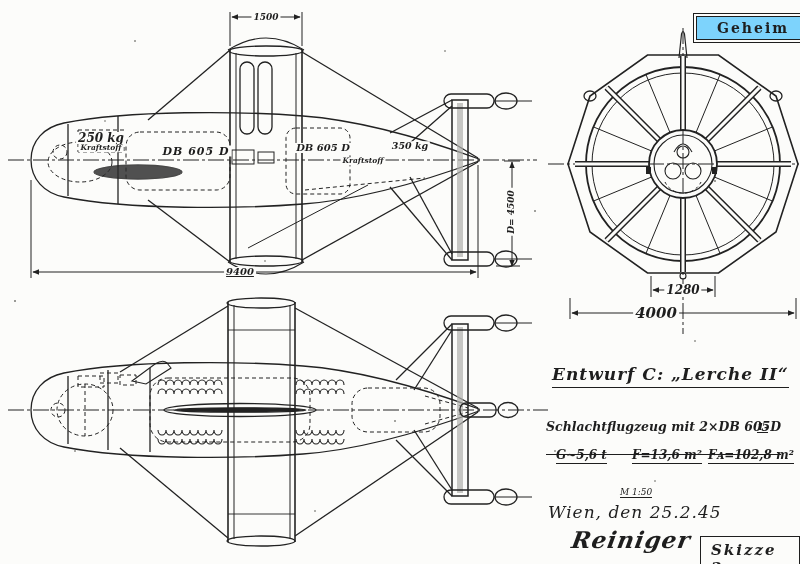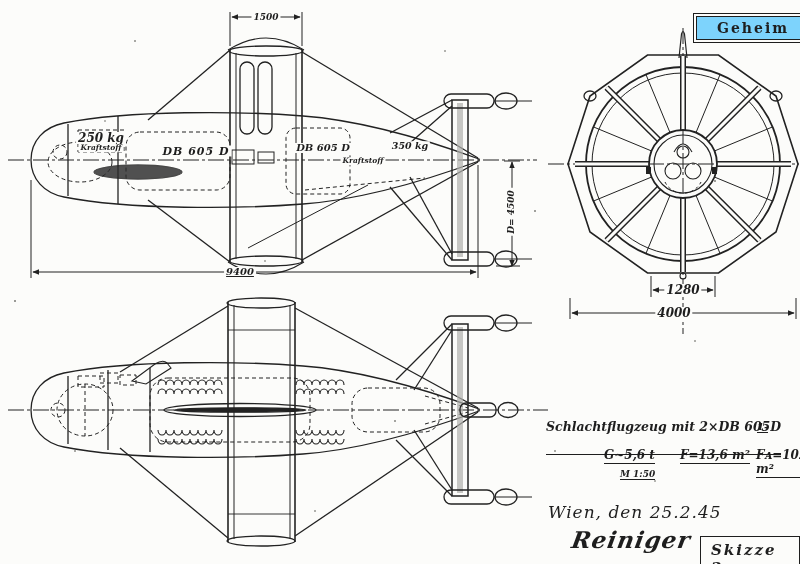--- a/index.html
+++ b/index.html
@@ -29,23 +29,23 @@
     font-weight:bold;letter-spacing:1px;border-bottom:1.6px solid #1e1e1e;
     padding-bottom:3px;
   }
   .titleblock-sub{
     position:absolute;left:546px;top:419px;font-size:12.5px;font-style:italic;
     font-weight:bold;border-bottom:1.3px solid #1e1e1e;padding-bottom:20px;
   }
   .footnote{position:absolute;left:757px;top:421px;font-size:10px;font-style:italic;
     font-weight:bold;border-bottom:1.2px solid #1e1e1e;}
   .spec{position:absolute;top:448px;font-size:12px;font-style:italic;font-weight:bold;
-    border-bottom:1.3px solid #1e1e1e;padding-bottom:1px;margin-left:48px;}
-  .scale{position:absolute;left:620px;top:469px;font-size:9px;font-style:italic;
-    font-weight:bold;border-bottom:1.1px solid #1e1e1e;}
+    border-bottom:1.3px solid #1e1e1e;padding-bottom:1px;}
+  .scale{position:absolute;left:620px;top:487px;font-size:9px;font-style:italic;
+    font-weight:normal;border-bottom:1.1px solid #1e1e1e;}
   .placedate{position:absolute;left:548px;top:502px;font-size:17px;font-style:italic;
     letter-spacing:1px;}
   .signature{position:absolute;left:572px;top:526px;font-size:23px;font-style:italic;
     font-weight:bold;transform:skewX(-10deg);letter-spacing:1px;}
   .noise{position:absolute;left:14px;top:300px;width:2px;height:2px;background:#9a9a96;
     box-shadow: 120px -260px 0 #a8a8a4, 300px 210px 0 #b0b0ac, 520px -90px 0 #a0a09c,
       640px 180px 0 #b4b4b0, 60px 150px 0 #aaaaa6, 430px -250px 0 #b2b2ae,
       700px -120px 0 #9e9e9a, 250px -40px 0 #b6b6b2, 540px 150px 0 #ababa7,
       90px -180px 0 #b8b8b4, 380px 120px 0 #a4a4a0, 680px 40px 0 #b0b0ac;}
 </style>
@@ -268,24 +268,25 @@
   <div class="lbl" style="left:266px;top:17px;font-size:9px;">1500</div>
   <div class="lbl" style="left:101px;top:138px;font-size:12px;text-align:right;">250 kg</div>
   <div class="lbl" style="left:101px;top:148px;font-size:7.5px;">Kraftstoff</div>
   <div class="lbl" style="left:196px;top:151px;font-size:11px;letter-spacing:1px;">DB 605 D</div>
   <div class="lbl" style="left:323px;top:148px;font-size:10px;">DB 605 D</div>
   <div class="lbl" style="left:362px;top:146px;font-size:9.5px;margin-left:48px;">350 kg</div>
   <div class="lbl" style="left:363px;top:161px;font-size:7.5px;">Kraftstoff</div>
   <div class="lbl rot" style="left:511px;top:212px;font-size:9px;">D= 4500</div>
   <div class="lbl" style="left:240px;top:272px;font-size:10px;text-decoration:underline;">9400</div>
   <div class="lbl" style="left:683px;top:290px;font-size:12px;">1280</div>
-  <div class="lbl" style="left:674px;top:313px;font-size:12px;">4000</div>
+  <div class="lbl" style="left:656px;top:313px;font-size:15px;">4000</div>
 
   <div class="stamp">Geheim</div>
 
+  <div class="titleblock-title">Entwurf C: „Lerche II“</div>
   <div class="titleblock-sub">Schlachtflugzeug mit 2×DB 605D</div>
   <div class="footnote">1-</div>
   <div class="spec" style="left:556px;">G~5,6 t</div>
   <div class="spec" style="left:632px;">F=13,6 m²</div>
   <div class="spec" style="left:708px;">Fᴀ=102,8 m²</div>
   <div class="scale">M 1:50</div>
   <div class="placedate">Wien, den 25.2.45</div>
   <div class="signature">Reiniger</div>
   <div class="sketchbox">Skizze 2a</div>
 

